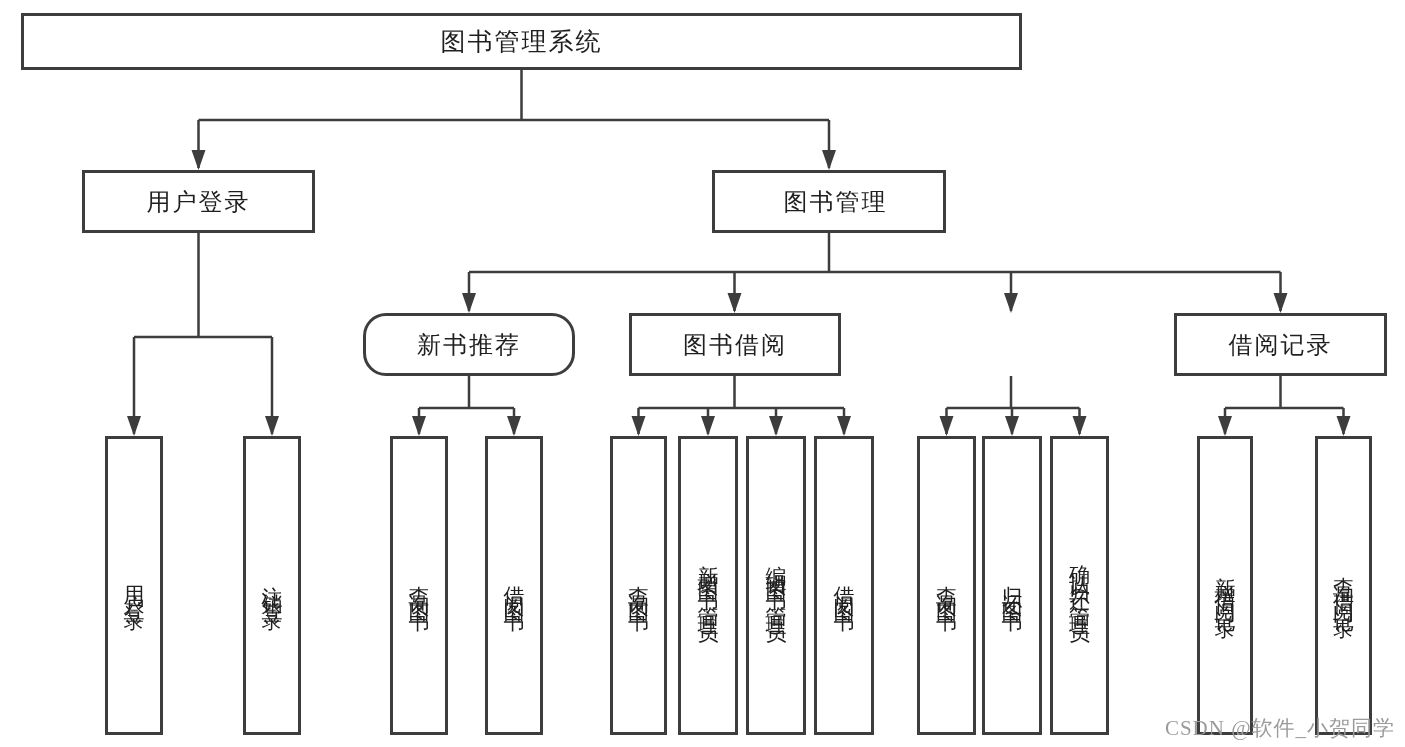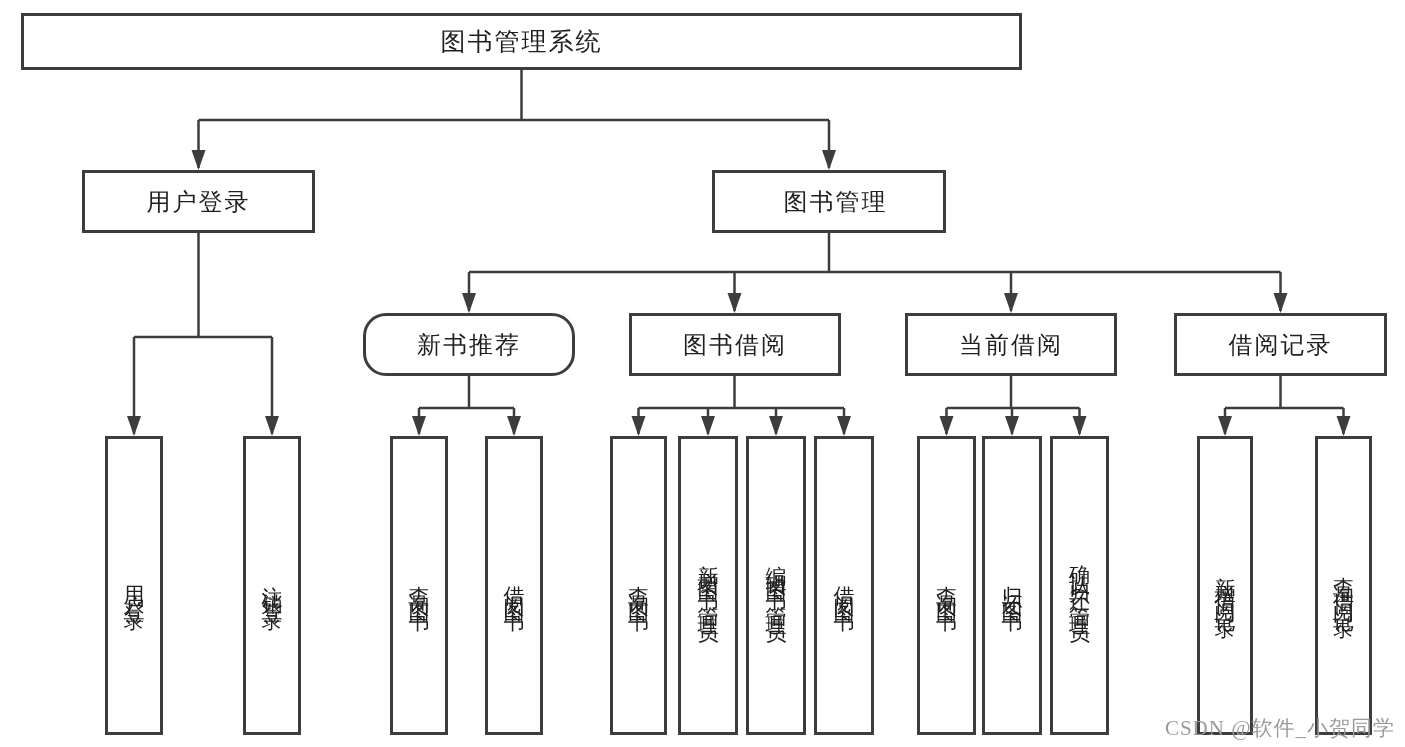--- a/index.html
+++ b/index.html
@@ -91,21 +91,20 @@
     </g>
   </svg>
 
   <div class="node root-box" style="left:21px; top:13px; width:1001px; height:57px;">图书管理系统</div>
 
   <div class="node" style="left:82px; top:170px; width:233px; height:63px;">用户登录</div>
   <div class="node" style="left:712px; top:170px; width:234px; height:63px;padding-left:13px;">图书管理</div>
 
   <div class="node" style="left:363px; top:313px; width:212px; height:63px;border-radius:23px;">新书推荐</div>
   <div class="node" style="left:629px; top:313px; width:212px; height:63px;font-family:Liberation Mono, monospace;">图书借阅</div>
-  <div class="node" style="left:905px; top:313px; width:212px; height:63px;">当前借阅</div>
   <div class="node" style="left:1174px; top:313px; width:213px; height:63px;">借阅记录</div>
 
   <div class="node leaf" style="left:105px; top:436px; width:58px; height:299px;">用户登录</div>
   <div class="node leaf" style="left:243px; top:436px; width:58px; height:299px;">注销登录</div>
 
   <div class="node leaf" style="left:390px; top:436px; width:58px; height:299px;">查询图书</div>
   <div class="node leaf" style="left:485px; top:436px; width:58px; height:299px;">借阅图书</div>
 
   <div class="node leaf" style="left:610px; top:436px; width:57px; height:299px;">查询图书</div>
   <div class="node leaf" style="left:678px; top:436px; width:60px; height:299px;">新增图书（管理员）</div>

